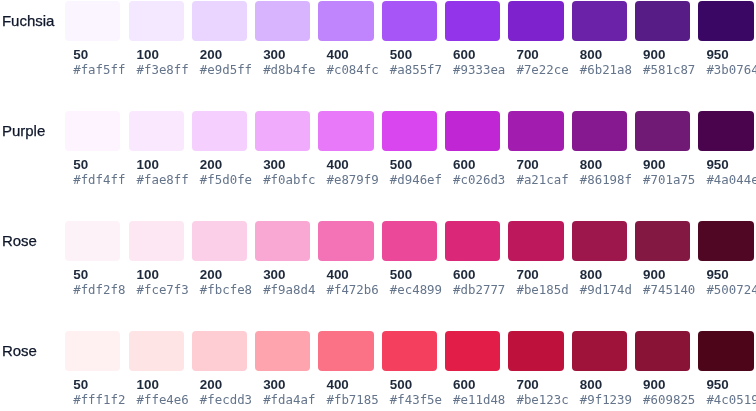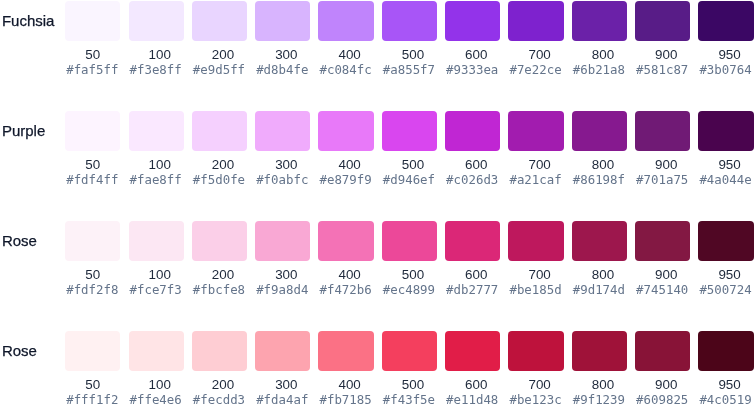--- a/index.html
+++ b/index.html
@@ -31,28 +31,28 @@
   }
   .swatch-cell {
     position: absolute; top: 0;
     width: 55.2px; height: 78px;
   }
   .swatch-chip {
     width: 55.2px; height: 40px;
     border-radius: 4px;
   }
   .swatch-shade {
-    position: absolute; left: 20px; top: 45.6px;
-    font-size: 13.4px; font-weight: 400;
+    position: absolute; left: 8px; top: 45.6px;
+    font-size: 13.4px; font-weight: 700;
     color: #1e293b;
     line-height: 16px;
     white-space: nowrap;
   }
   .swatch-hex {
-    position: absolute; left: 1px; top: 61px;
+    position: absolute; left: 8px; top: 61px;
     font-family: "DejaVu Sans Mono", monospace;
     font-size: 12.4px;
     color: #64748b;
     line-height: 16px;
     white-space: nowrap;
   }
 </style>
 </head>
 <body>
 

